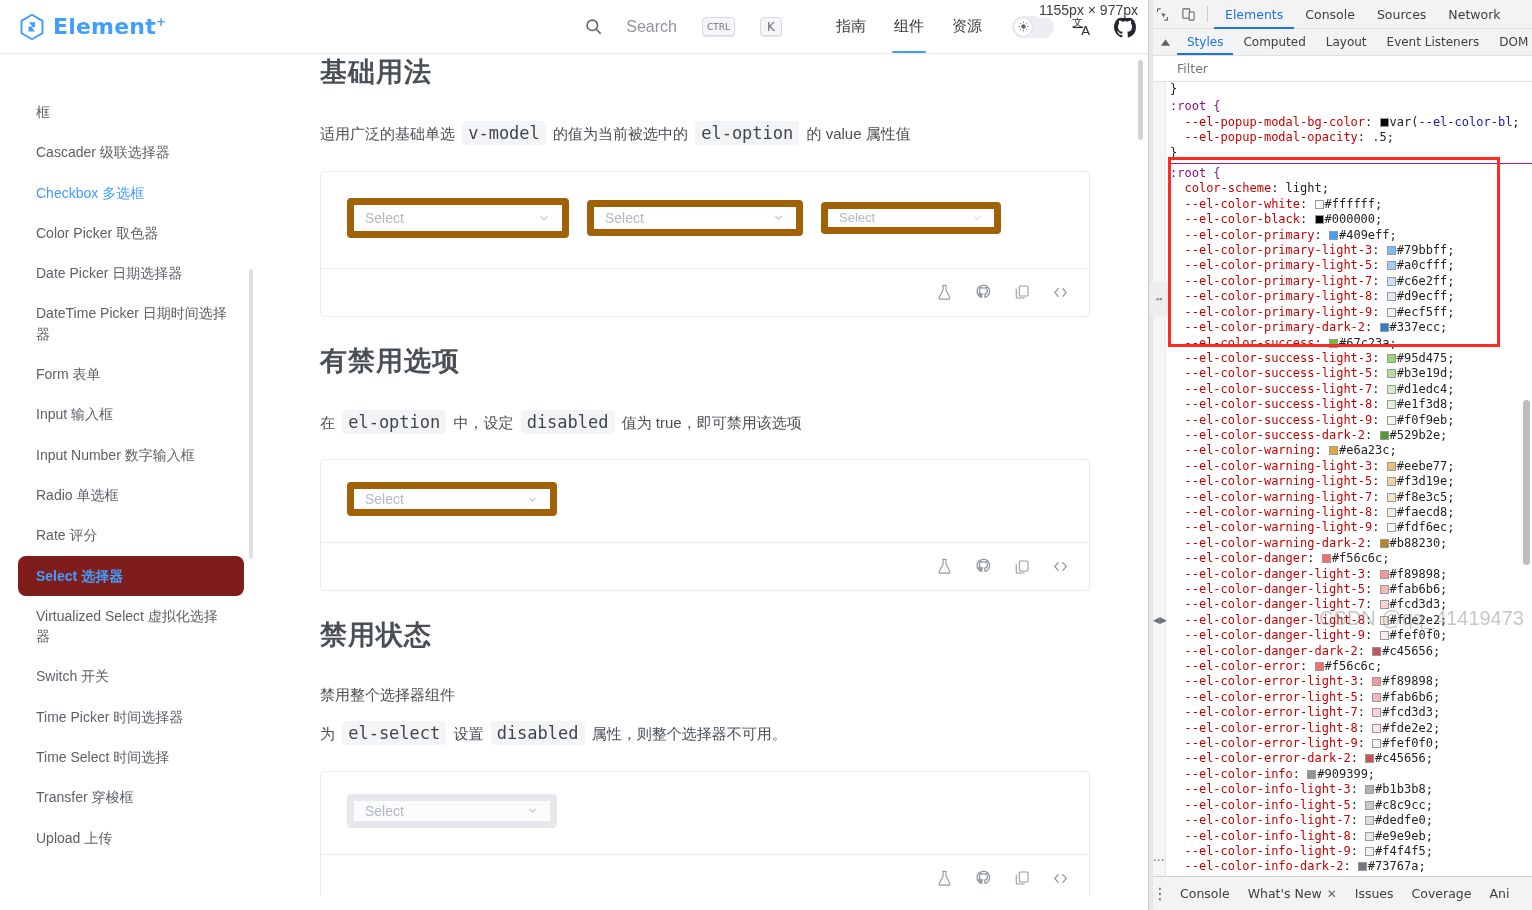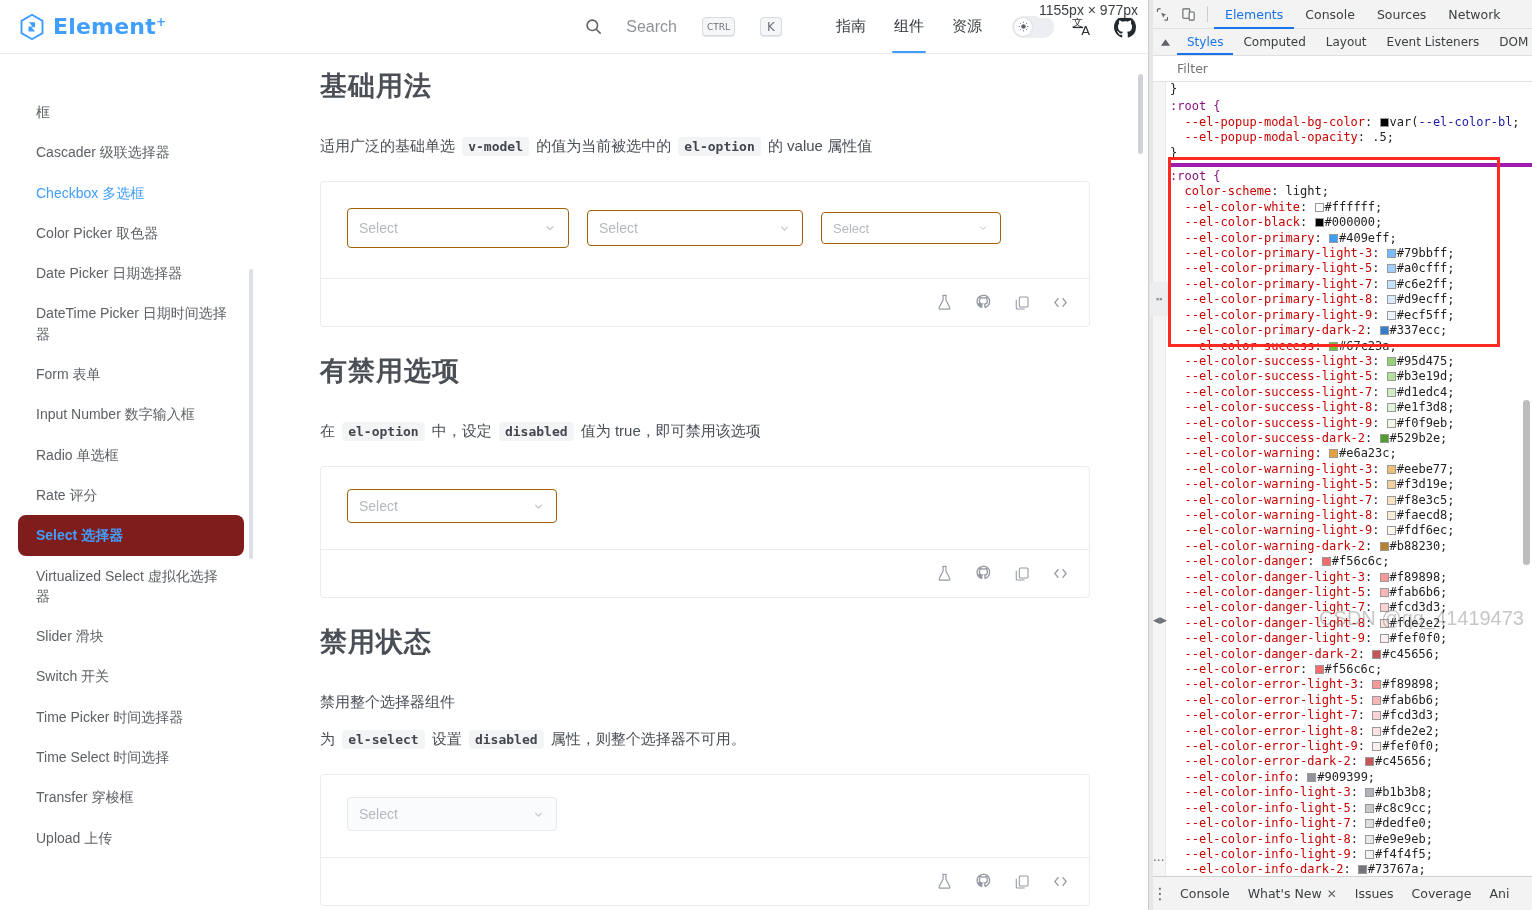--- a/index.html
+++ b/index.html
@@ -78,44 +78,44 @@
   }
   .side-item.hover { color: #409eff; }
   .side-item.active { color: #409eff; font-weight: 700; background: #7f1d1d; }
   .side-scroll {
     position: absolute; left: 249px; top: 215px; width: 4px; height: 290px;
     background: #dcdfe6; border-radius: 2px;
   }
 
   
   #content {
-    position: absolute; top: 54px; left: 262px; width: 886px; height: 856px;
+    position: absolute; top: 40px; left: 262px; width: 886px; height: 856px;
     overflow: hidden; background: #fff;
   }
   .content-inner { padding: 0 58px 0 58px; }
   .h2 {
     font-size: 27px; font-weight: 700; color: #4a4f56; letter-spacing: 1px;
     margin: 0 0 28px 0; padding-top: 0;
   }
   .para { font-size: 15px; color: #4a4f56; line-height: 1.8; margin-bottom: 22px; }
   code.chip {
     background: #f3f4f6; border-radius: 4px; padding: 2px 6px; margin: 0 3px;
-    font-family: "DejaVu Sans Mono", monospace; font-size: 13px; color: #41464d; font-weight: bold;
+    font-family: "DejaVu Sans Mono", monospace; font-size: 17px; color: #41464d;
   }
   .demo-card { border: 1px solid #eaebef; border-radius: 4px; margin-bottom: 26px; }
   .demo-body { padding: 26px 26px 30px 26px; display: flex; align-items: center; gap: 18px; }
   .demo-actions {
     border-top: 1px solid #eaebef; height: 48px;
     display: flex; align-items: center; justify-content: flex-end; gap: 22px; padding-right: 20px;
   }
   .act-ico { color: #9499a2; cursor: pointer; display: flex; }
 
   .el-select { position: relative; height: 40px; }
   .el-select .inner {
-    height: 100%; border: 1px solid #a16207; border-radius: 4px; background: #fff;
+    height: 100%; border: 7px solid #a16207; border-radius: 4px; background: #fff;
     display: flex; align-items: center; padding: 0 11px; cursor: pointer;
   }
   .el-select.disabled .inner { background: #fafbfc; border-color: #e6e8ec; cursor: not-allowed; }
   .ph { font-size: 14px; color: #b4b8bf; flex: 1; }
   .el-select.small { height: 32px; }
   .el-select.small .ph { font-size: 13px; }
   .chev { color: #c0c4cc; display: flex; }
 
   .page-scroll {
     position: absolute; right: 5px; top: 20px; width: 5px; height: 80px;
@@ -164,21 +164,21 @@
     overflow: hidden; background: #fff; font-family: "DejaVu Sans Mono", monospace; font-size: 12px;
   }
   .gutter { position: absolute; left: 0; top: 0; bottom: 0; width: 17px; background: #f5f5f5; border-right: 1px solid #e8e8e8; }
   .code-area { position: absolute; left: 17px; top: 0; right: 0; bottom: 0; padding-left: 4px; line-height: 15.4px; }
   .cssline { white-space: pre; }
   .sel { color: #881280; }
   .prop { color: #c80000; }
   .val { color: #1a1aa6; }
   .plain { color: #222; }
   .sw { display: inline-block; width: 9px; height: 9px; border: 1px solid #999; vertical-align: -1px; margin-right: 1px; }
-  .rule-box { border-bottom: 4px solid #a21caf; padding: 2px 0 2px 0; }
+  .rule-box { border-bottom: 1px solid #a21caf; padding: 2px 0 2px 0; }
 
   .red-outline {
     position: absolute; left: 1168px; top: 157px; width: 332px; height: 190px;
     border: 3px solid #ff2a22; z-index: 55; pointer-events: none;
   }
   .watermark {
     position: absolute; right: 8px; bottom: 40px; z-index: 56;
     font-size: 20px; color: rgba(120,120,120,.42); font-family: "Liberation Sans", sans-serif;
     white-space: nowrap;
   }
@@ -276,26 +276,26 @@
     <div class="size-badge">1155px × 977px</div>
 
     <div id="sidebar">
       <div class="side-item">框</div>
       <div class="side-item">Cascader 级联选择器</div>
       <div class="side-item hover">Checkbox 多选框</div>
       <div class="side-item">Color Picker 取色器</div>
       <div class="side-item">Date Picker 日期选择器</div>
       <div class="side-item">DateTime Picker 日期时间选择器</div>
       <div class="side-item">Form 表单</div>
+      <div class="side-item">Input 输入框</div>
       <div class="side-item">Input Number 数字输入框</div>
       <div class="side-item">Radio 单选框</div>
       <div class="side-item">Rate 评分</div>
       <div class="side-item active">Select 选择器</div>
       <div class="side-item">Virtualized Select 虚拟化选择器</div>
-      <div class="side-item">Slider 滑块</div>
       <div class="side-item">Switch 开关</div>
       <div class="side-item">Time Picker 时间选择器</div>
       <div class="side-item">Time Select 时间选择</div>
       <div class="side-item">Transfer 穿梭框</div>
       <div class="side-item">Upload 上传</div>
       <div class="side-scroll"></div>
     </div>
 
     <div id="content">
       <div class="content-inner">

